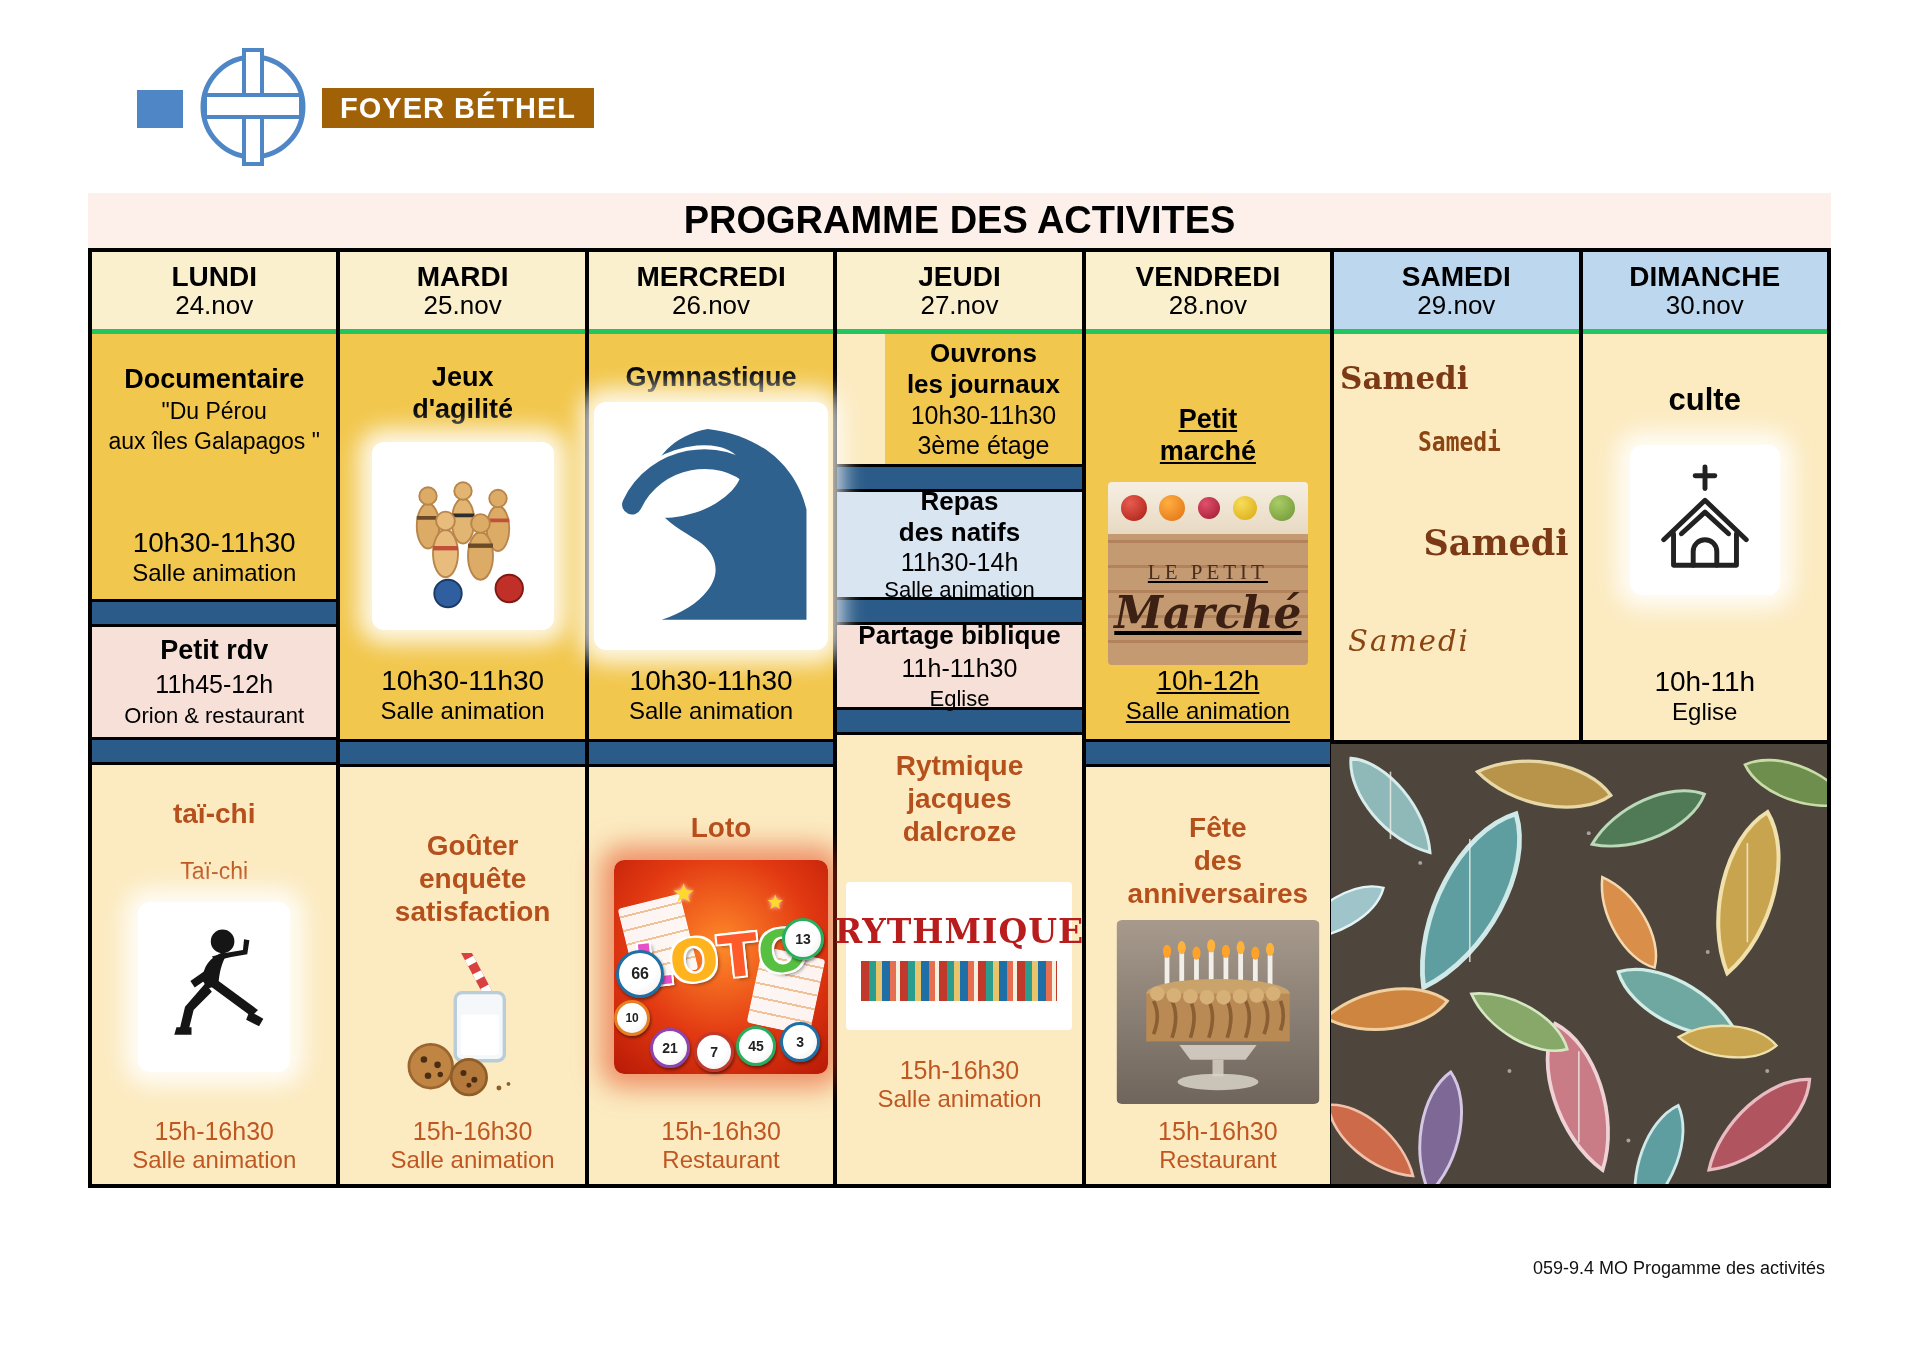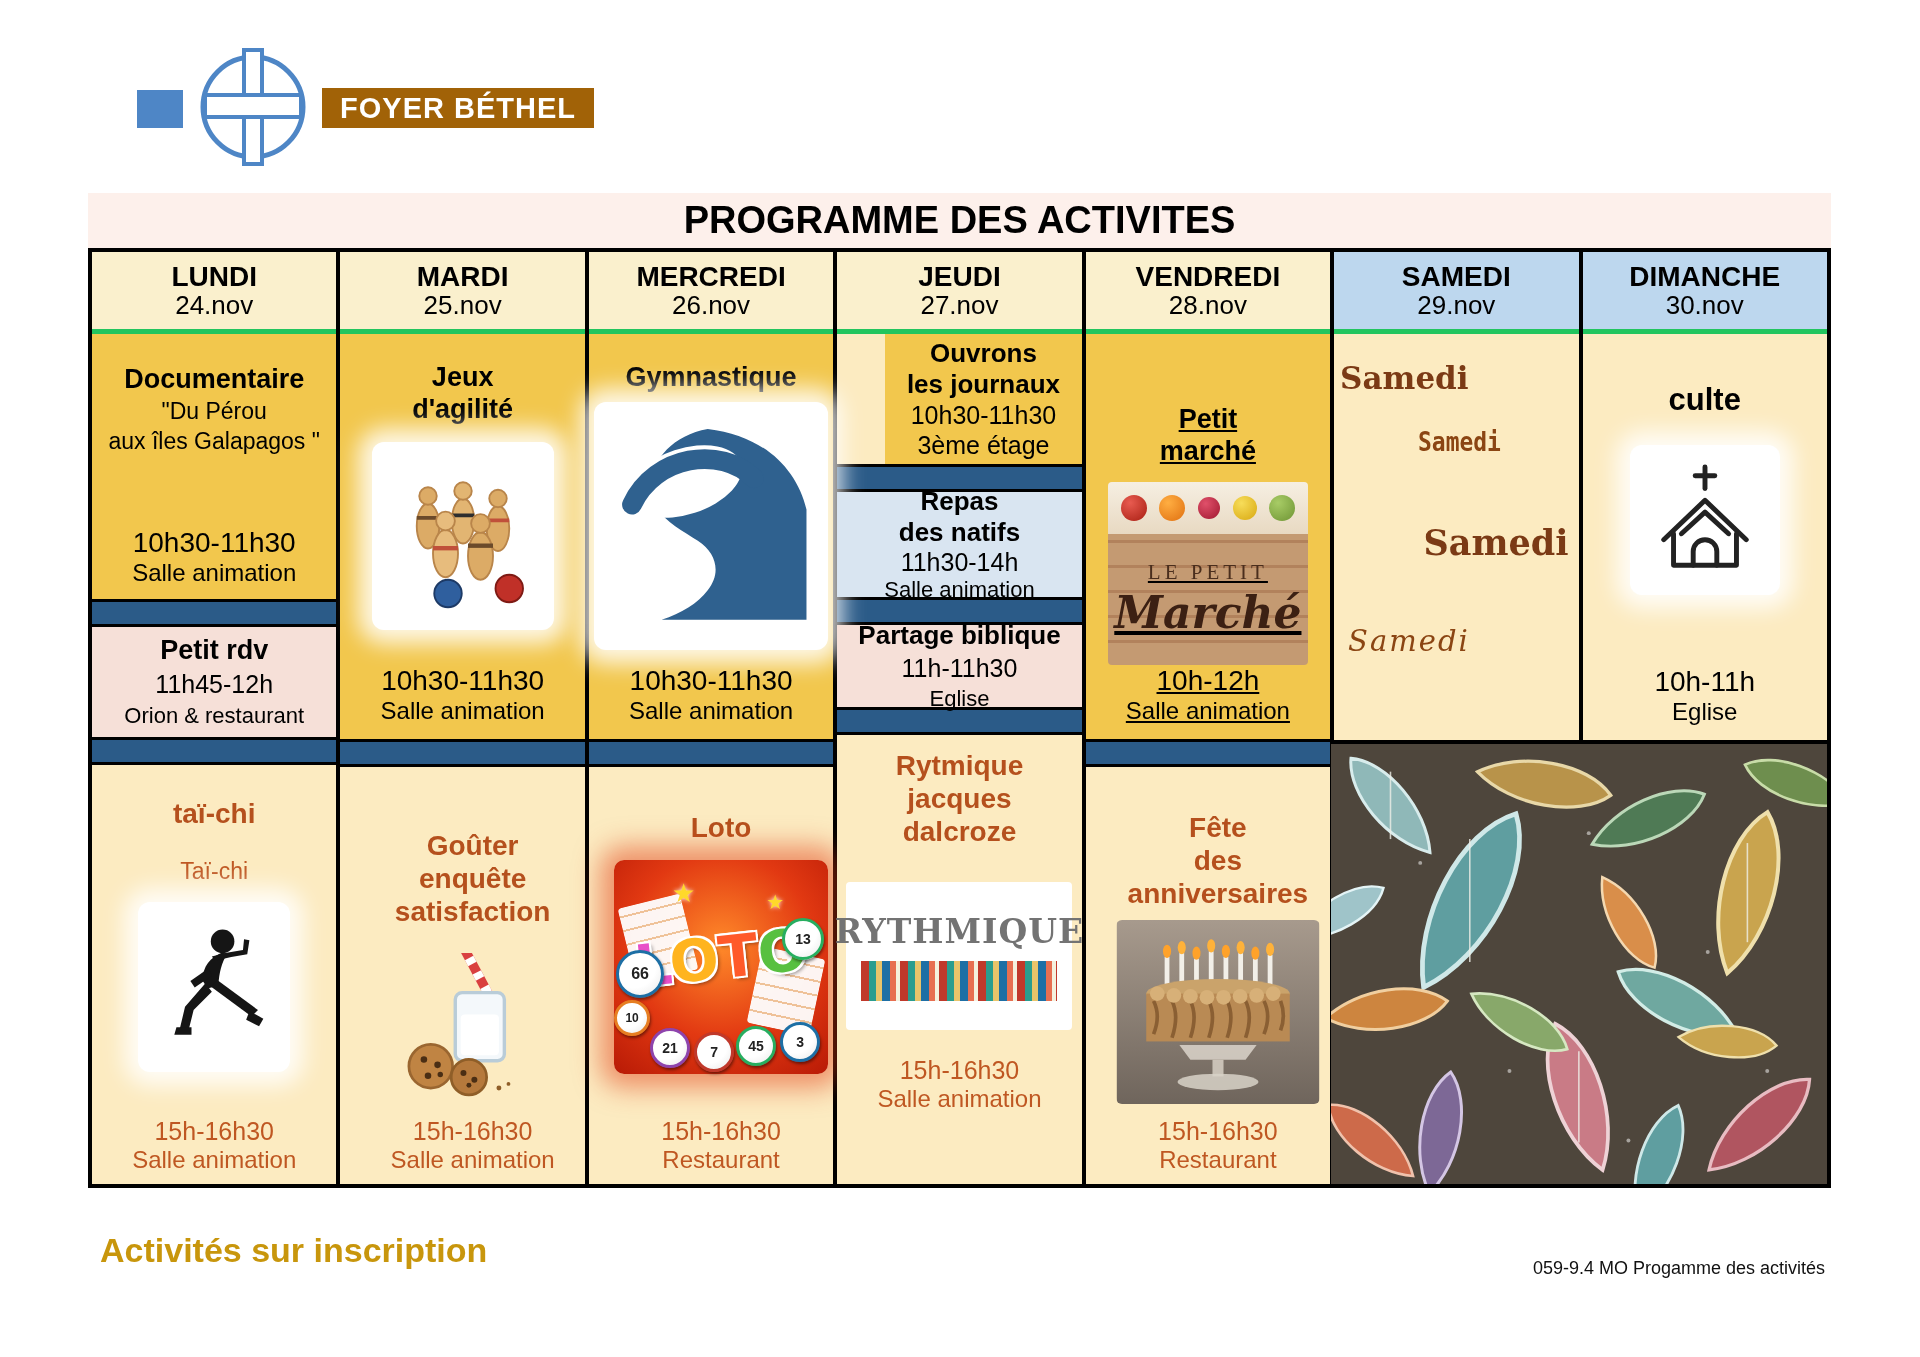--- a/index.html
+++ b/index.html
@@ -84,21 +84,21 @@
         background-image:repeating-linear-gradient(0deg,#fff 0 12px,#f0c9a0 12px 14px),
                          repeating-linear-gradient(90deg,rgba(0,0,0,0) 0 14px,#f0c9a0 14px 16px);}
   .card1{left:12px;top:40px;transform:rotate(-14deg);}
   .card2{right:10px;top:92px;transform:rotate(12deg);}
   .ball{position:absolute;border-radius:50%;background:radial-gradient(circle at 35% 30%,#fff 55%,#e8e8e8 100%);
         display:flex;align-items:center;justify-content:center;font-weight:bold;color:#222;
         box-shadow:1px 2px 3px rgba(0,0,0,.45);}
   .star{position:absolute;color:#FFD92A;text-shadow:0 0 4px #fff;font-size:26px;}
   .rythmique-box{width:226px;height:148px;margin-top:34px;background:#fff;border-radius:4px;
                  display:flex;flex-direction:column;align-items:center;justify-content:center;gap:10px;}
-  .rythmique-word{font-family:"DejaVu Serif",serif;font-weight:bold;font-size:33px;letter-spacing:1px;color:#737373;}
+  .rythmique-word{font-family:"DejaVu Serif",serif;font-weight:bold;font-size:33px;letter-spacing:1px;color:#b91c1c;}
   .fringe{width:196px;height:40px;
           background:repeating-linear-gradient(90deg,#C0392B 0 8px,#2A9D8F 8px 15px,#E9C46A 15px 21px,
                      #1D6FA5 21px 29px,#E76F51 29px 35px,#F4F1DE 35px 39px);}
 
   
   .sam{position:absolute;white-space:nowrap;}
   .sam1{left:6px;top:26px;font-family:"DejaVu Serif",serif;font-weight:bold;font-size:31px;color:#7B3A15;}
   .sam2{left:84px;top:92px;font-family:"DejaVu Sans Mono",monospace;font-weight:bold;font-size:27px;
         color:#8B4513;transform:scaleX(.85);transform-origin:left;}
   .sam3{right:10px;top:188px;font-family:"DejaVu Serif",serif;font-weight:bold;font-size:35px;color:#7B3A15;}
@@ -511,15 +511,14 @@
             <circle cx="260" cy="90" r="2"></circle>
             <circle cx="380" cy="210" r="2"></circle>
           <circle cx="180" cy="330" r="2"></circle>
             <circle cx="440" cy="330" r="2"></circle>
             <circle cx="300" cy="400" r="2"></circle>
         </g>
       </svg>
     </div>
   </div>
 
-  <div class="footer-note">Activités sur inscription</div>
   <div class="footer-ref">059-9.4 MO  Progamme des activités</div>
 </div>
 
 </body></html>

